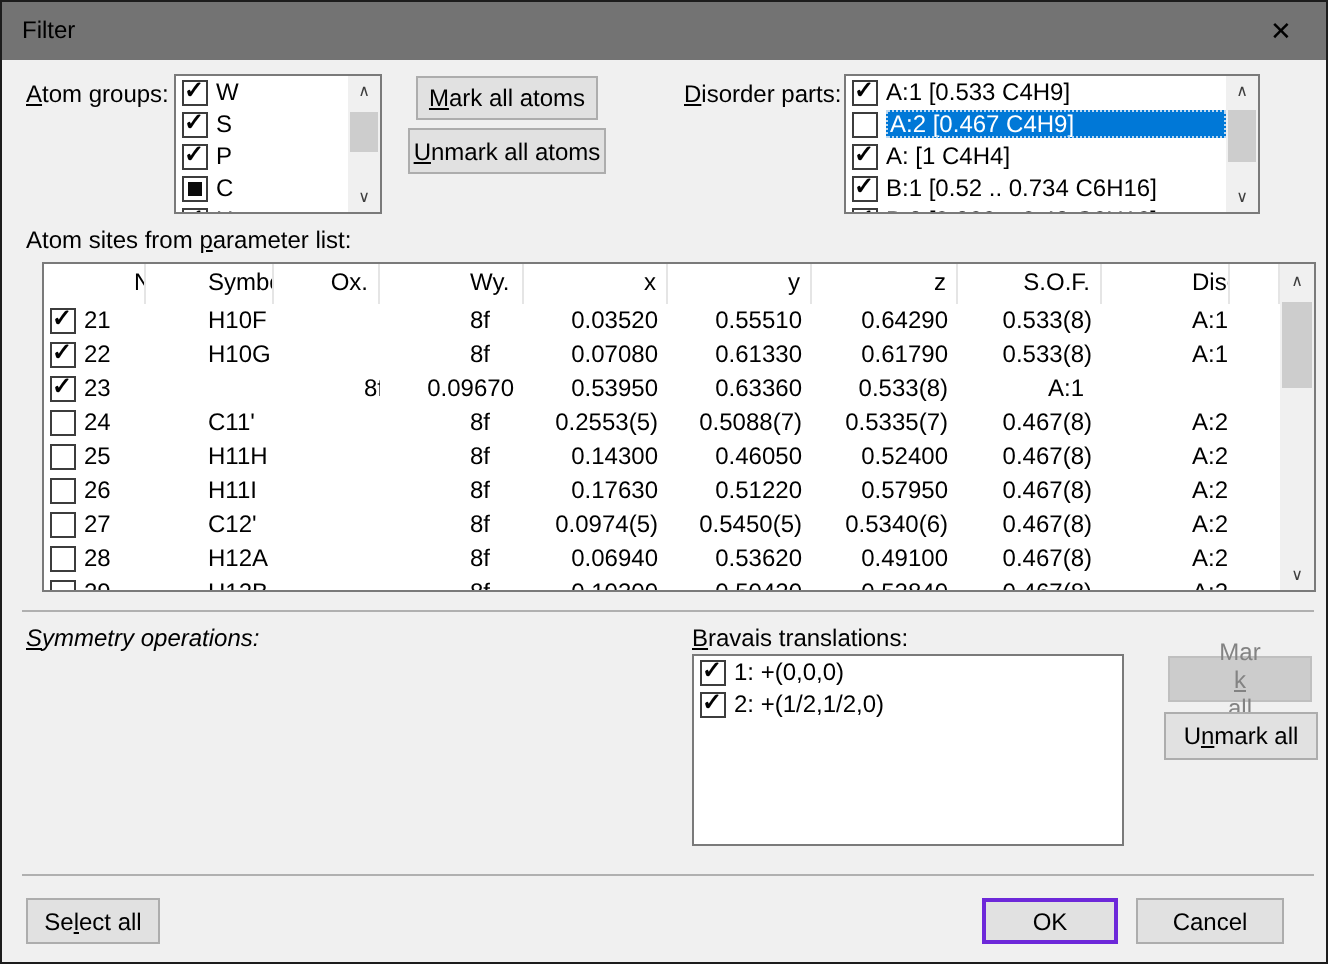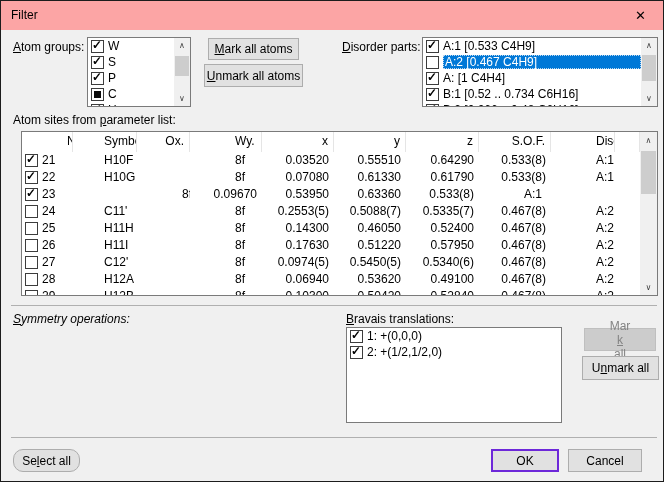--- a/index.html
+++ b/index.html
@@ -1,21 +1,21 @@
 <!DOCTYPE html>
 <html><head>
 <meta charset="utf-8">
 <style>
   html,body{margin:0;padding:0;background:#fff;}
   .dialog{
     position:relative;width:664px;height:482px;box-sizing:border-box;
     background:#f0f0f0;border:1px solid #1c1c1c;overflow:hidden;
     font-family:"Liberation Sans",sans-serif;font-size:12px;color:#000;
   }
-  .titlebar{position:absolute;left:0;top:0;right:0;height:29px;background:#fca5a5;}
+  .titlebar{position:absolute;left:0;top:0;right:0;height:29px;background:#737373;}
   .title{position:absolute;left:10px;top:7px;font-size:12px;}
   .closebtn{position:absolute;right:0;top:0;width:45px;height:29px;display:flex;align-items:center;justify-content:center;font-size:13px;color:#000;}
   .lbl{position:absolute;white-space:nowrap;}
   .ac{text-decoration:underline;}
   .listbox{position:absolute;box-sizing:border-box;background:#fff;border:1px solid #7a7a7a;overflow:hidden;}
   .li{height:16px;display:flex;align-items:center;position:relative;}
   .cb{flex:none;width:13px;height:13px;box-sizing:border-box;border:1px solid #3c3c3c;background:#fff;margin-left:3px;position:relative;}
   .cb[data-state="checked"]::after{content:"✓";position:absolute;left:0px;top:-2px;font-size:12px;line-height:13px;font-weight:700;color:#000;}
   .cb[data-state="indeterminate"]::after{content:"";position:absolute;left:2px;top:2px;width:7px;height:7px;background:#0a0a0a;}
   .li .txt{margin-left:4px;white-space:nowrap;}
@@ -93,21 +93,21 @@
       <span>ark all atoms</span>
     </div>
   <div class="btn" style="left:203px;top:63px;width:99px;height:23px;">
       <span></span>
       <span class="ac">U</span>
       <span>nmark all atoms</span>
     </div>
 
   <span class="lbl" style="left:341px;top:39px;"><span></span><span class="ac">D</span><span>isorder parts:</span></span>
 
-  <div class="listbox" style="left:421px;top:36px;width:236px;height:70px;">
+  <div class="listbox" style="left:421px;top:36px;width:208px;height:70px;">
     <div style="position:absolute;left:0;top:0;right:16px;">
       <div class="li">
           <span class="cb" data-state="checked"></span>
           <span class="txt">A:1 [0.533 C4H9]</span>
         </div>
       <div class="li sel">
           <span class="cb" data-state="unchecked"></span>
           <span class="txt">A:2 [0.467 C4H9]</span>
         </div>
       <div class="li">
@@ -311,21 +311,21 @@
       <span> all</span>
     </div>
   <div class="btn" style="left:581px;top:355px;width:77px;height:24px;">
       <span>U</span>
       <span class="ac">n</span>
       <span>mark all</span>
     </div>
 
   <div class="hr" style="left:10px;top:436px;width:646px;"></div>
 
-  <div class="btn" style="left:12px;top:448px;width:67px;height:23px;border-radius:10px;">
+  <div class="btn" style="left:12px;top:448px;width:67px;height:23px;">
       <span>Se</span>
       <span class="ac">l</span>
       <span>ect all</span>
     </div>
   <div class="btn default" style="left:490px;top:448px;width:68px;height:23px;">
       <span>OK</span>
     </div>
   <div class="btn" style="left:567px;top:448px;width:74px;height:23px;">
       <span>Cancel</span>
     </div>

